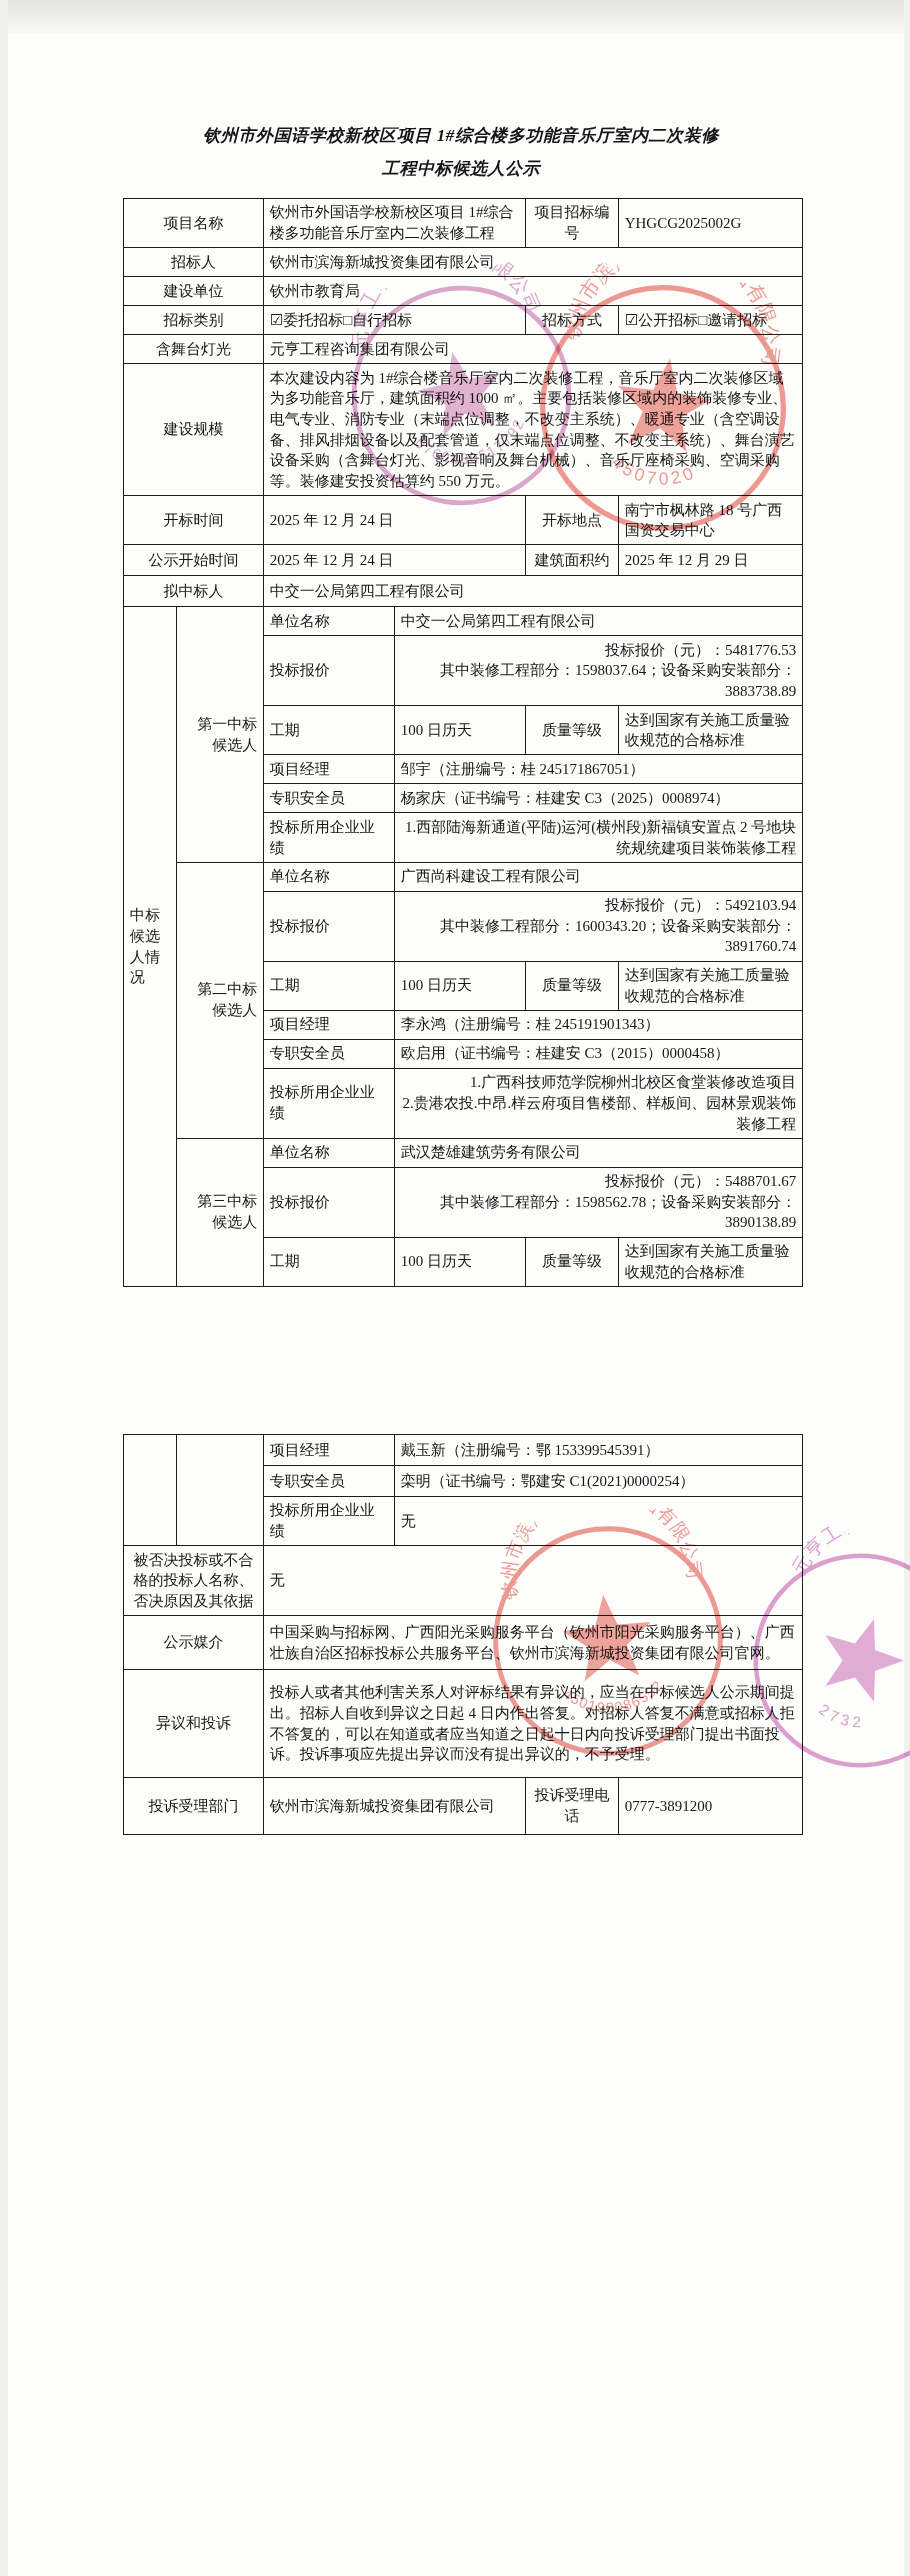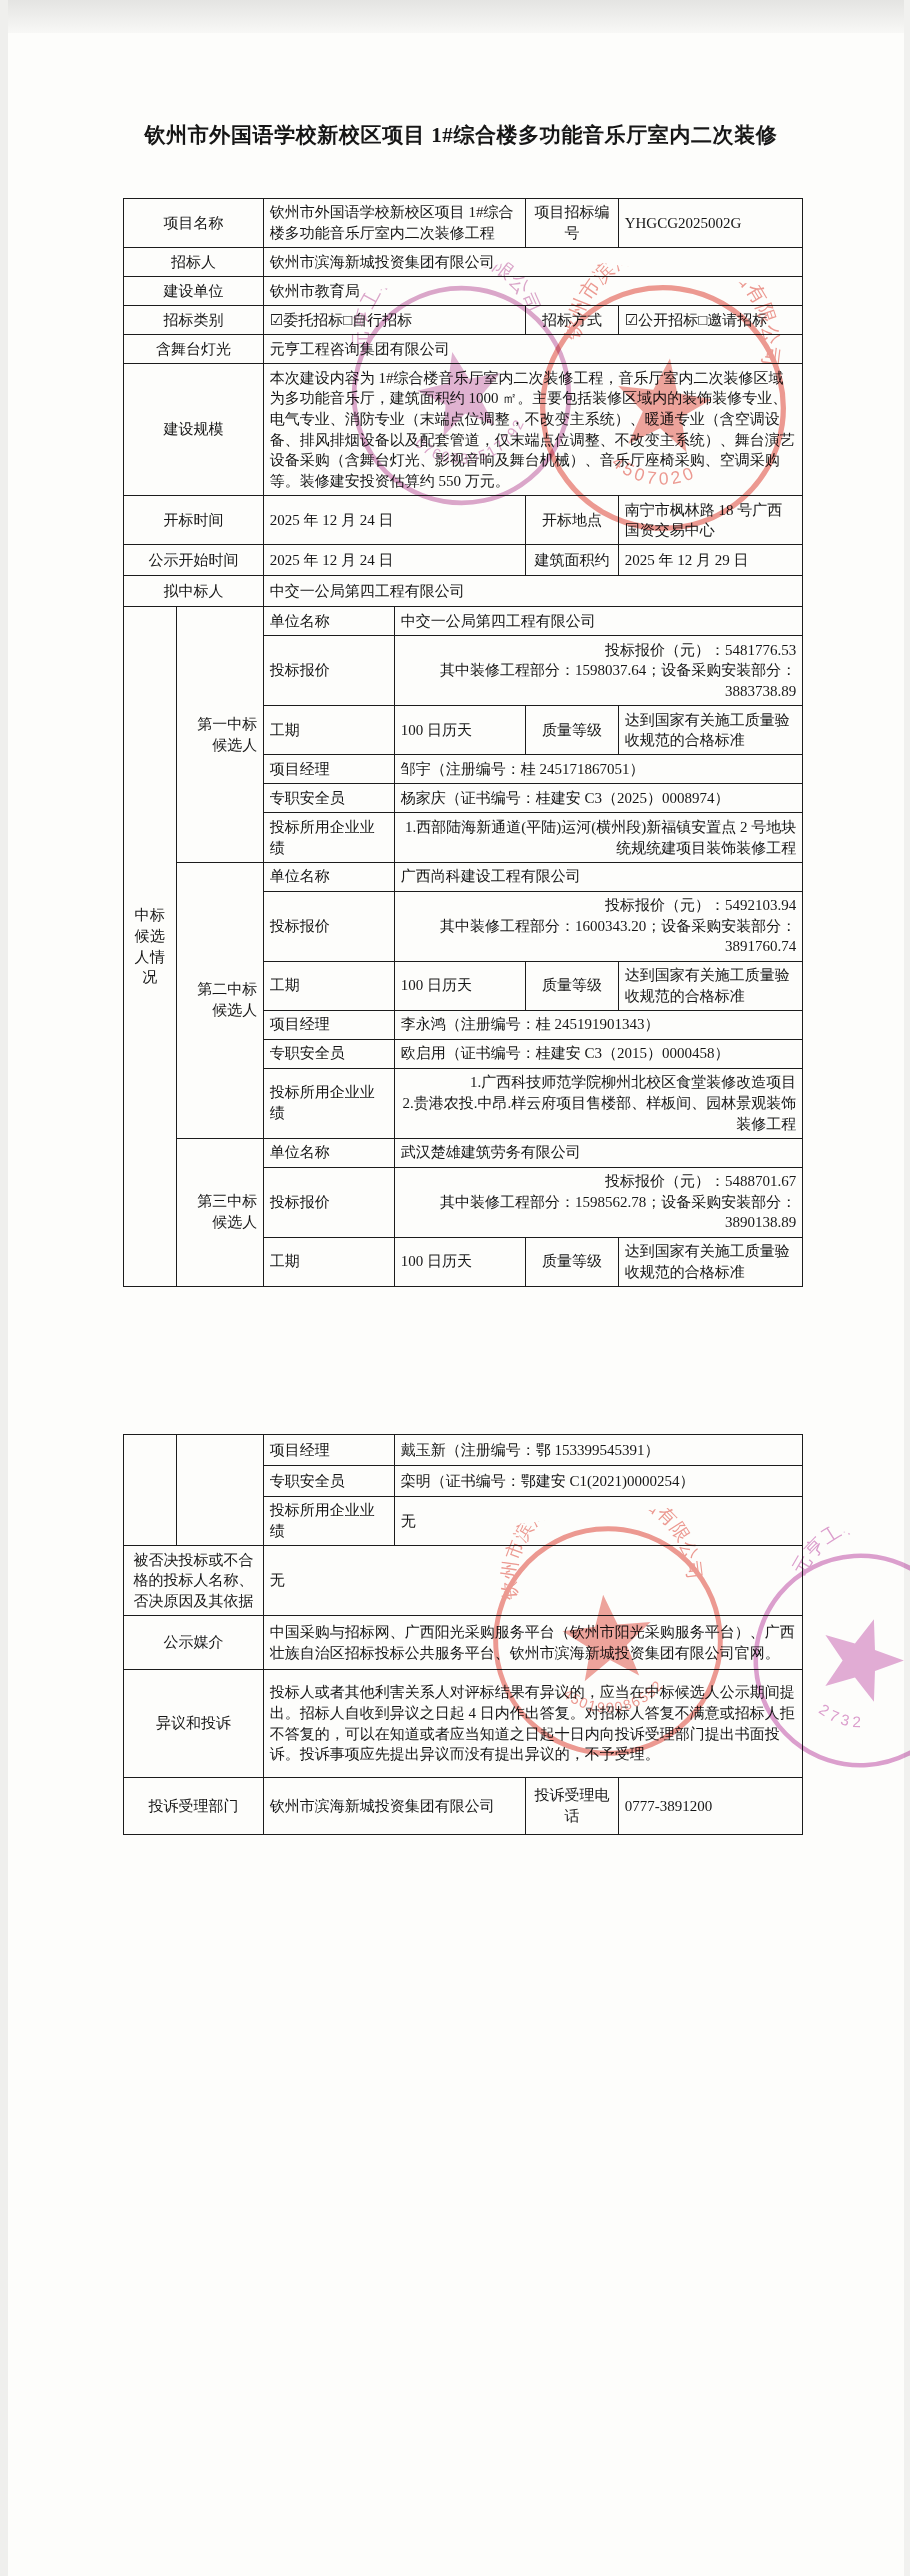--- a/index.html
+++ b/index.html
@@ -7,48 +7,49 @@
     position:relative;width:910px;height:2576px;background:#fdfdfb;
     overflow:hidden;font-family:"Liberation Serif","DejaVu Serif",serif;color:#161616;
   }
   
   .edge-top{position:absolute;left:0;top:0;width:910px;height:33px;
     background:linear-gradient(#e4e4e2,#f8f8f6);}
   .edge-left{position:absolute;left:0;top:0;width:8px;height:2576px;background:#efefed;}
   .edge-right{position:absolute;right:0;top:0;width:5.7px;height:2576px;background:#f1f1ef;}
 
   .doc-title{position:absolute;left:117px;top:119px;width:688px;text-align:center;
-    font-weight:bold;font-size:21px;line-height:33px;letter-spacing:0.6px;}
+    font-weight:bold;font-size:17px;line-height:33px;letter-spacing:0.6px;font-style:italic;}
 
   table.sheet{position:absolute;border-collapse:collapse;table-layout:fixed;width:678px;}
   table.sheet td{border:1.1px solid #1c1c1c;font-size:15px;line-height:20.7px;
     padding:3.4px 5.7px;vertical-align:middle;word-break:break-word;}
   td.lab{text-align:center;padding:3.4px 2.3px;}
   td.val{text-align:left;padding:3.4px 8px;}
   td.pre{white-space:pre-line;text-align:right;}
-  td.vhead{text-align:center;padding:3.4px 2.9px;word-break:break-all;letter-spacing:0.6px;}
+  td.vhead{text-align:left;padding:3.4px 2.9px;word-break:break-all;letter-spacing:0.6px;}
   td.rank{text-align:right;padding:3.4px 11.5px;word-break:break-all;}
   td.scale-val{line-height:25px;padding:5.7px 9.2px;}
   td.blankcell{background:transparent;}
   #table1{left:123px;top:198px;font-family:Liberation Serif, serif;}
   #table2{left:123px;top:1434px;}
 
   .stamp{position:absolute;pointer-events:none;mix-blend-mode:multiply;}
   .stamp text{font-family:"Liberation Sans","DejaVu Sans",sans-serif;}
 </style>
 </head>
 <body>
 <div id="canvas">
 
   <div class="edge-top"></div>
   <div class="edge-left"></div>
   <div class="edge-right"></div>
 
   <div class="doc-title">
     <div>钦州市外国语学校新校区项目 1#综合楼多功能音乐厅室内二次装修</div>
+    <div>工程中标候选人公示</div>
   </div>
 
   <table class="sheet" id="table1">
     <colgroup>
       <col style="width:53px">
         <col style="width:87px">
         <col style="width:131px">
       <col style="width:131px">
         <col style="width:93px">
         <col style="width:184px">

